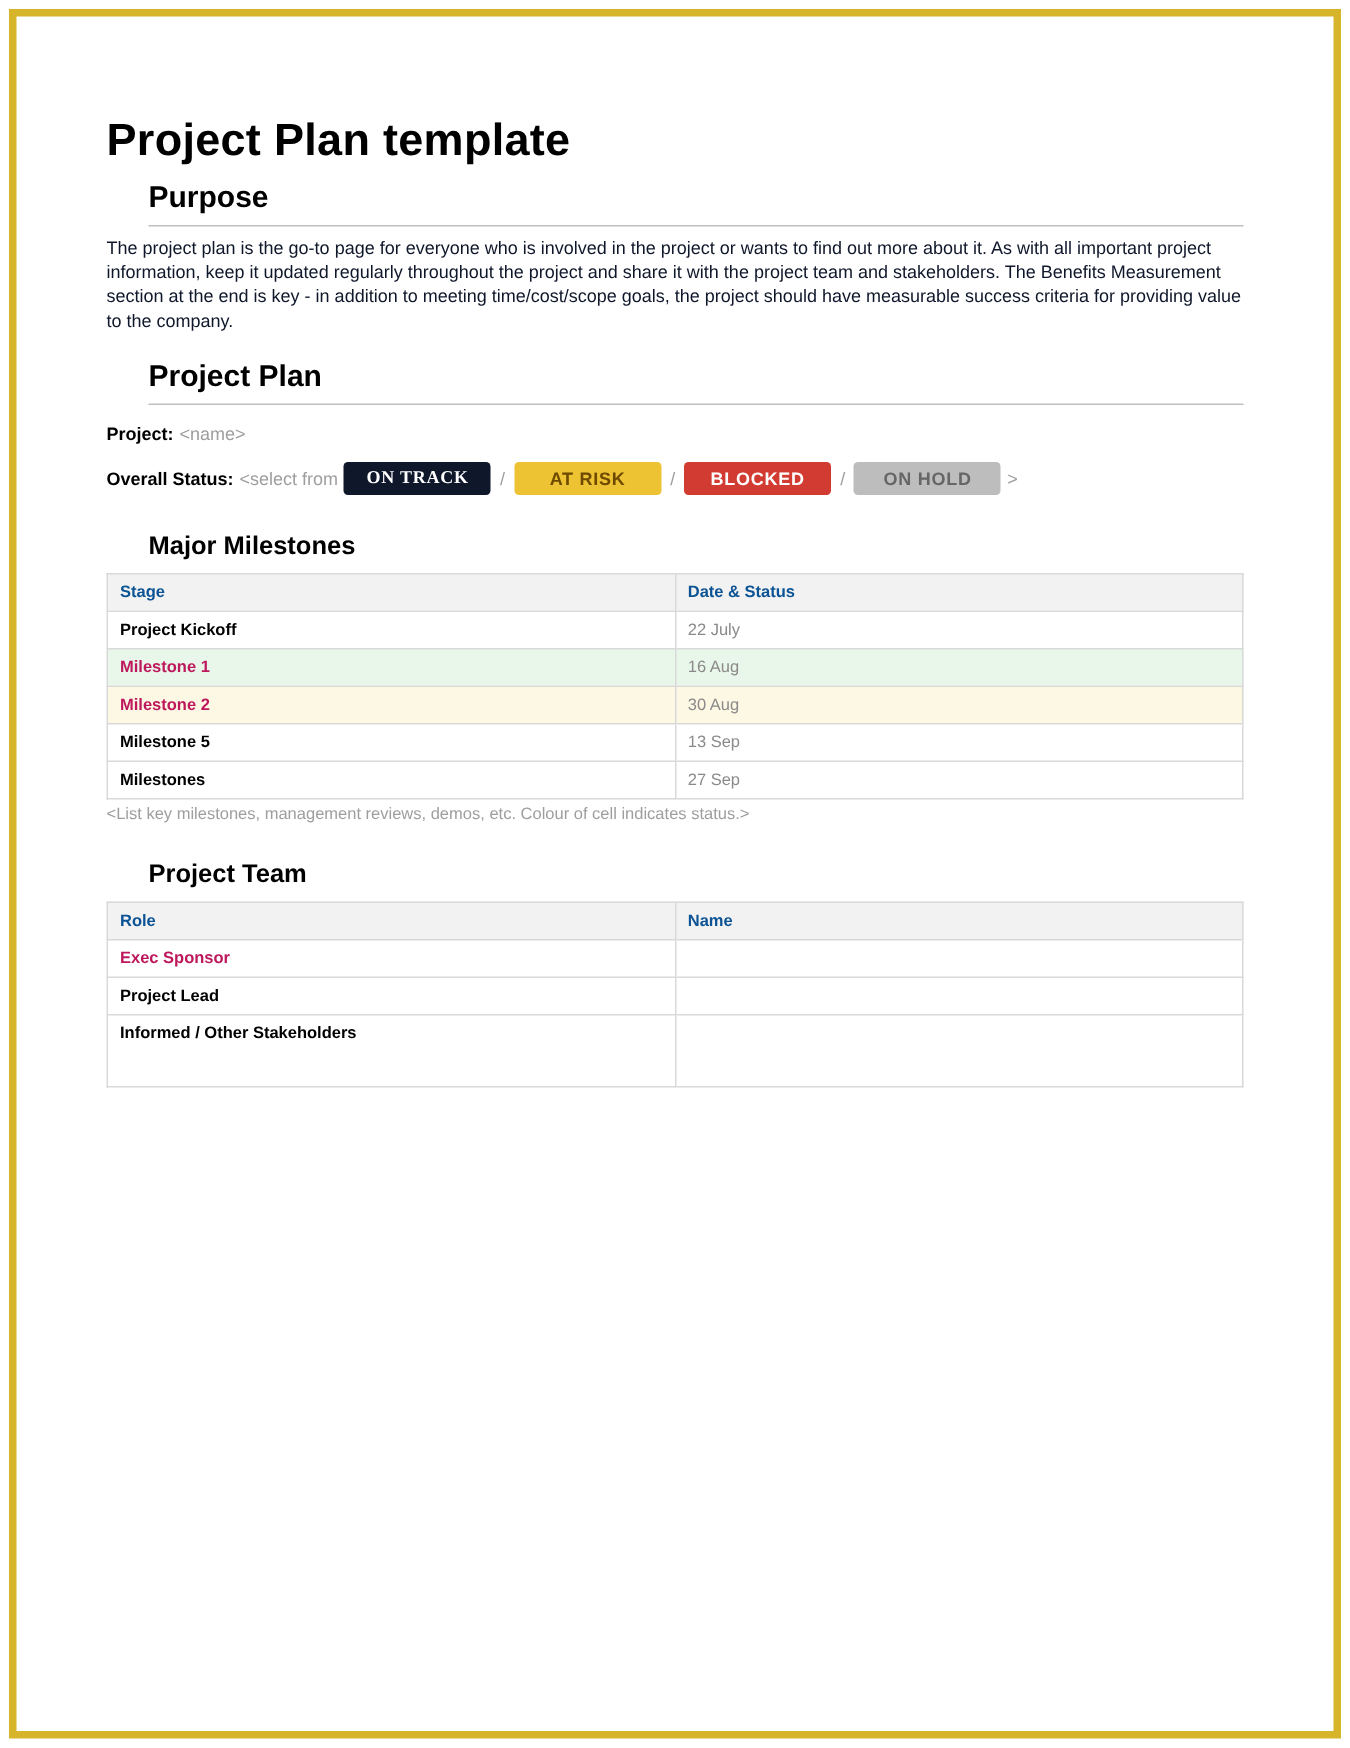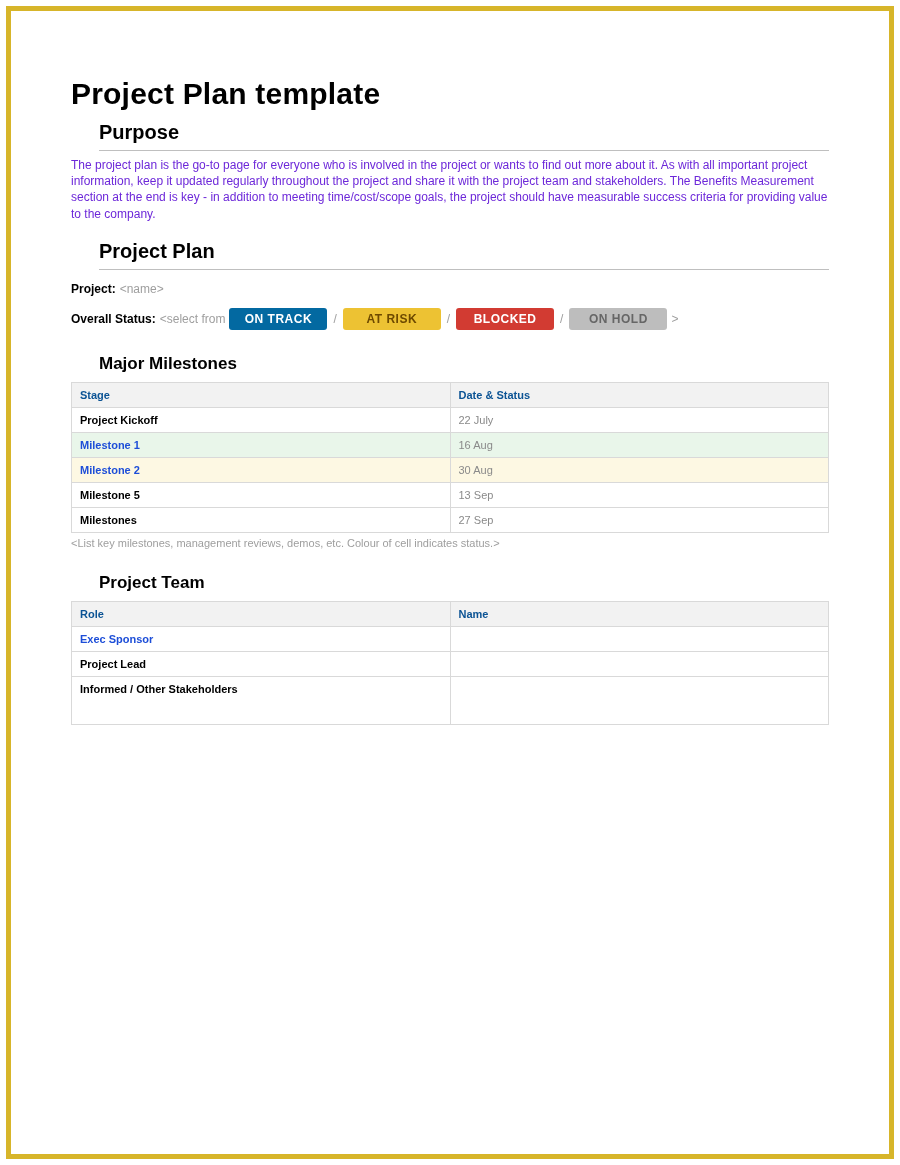--- a/index.html
+++ b/index.html
@@ -31,21 +31,21 @@
     border-bottom: 1px solid #bfbfbf;
   }
   h3.sub {
     font-size: 17px;
     font-weight: bold;
     margin: 24px 0 8px 28px;
   }
   .body-text {
     font-size: 12px;
     line-height: 1.35;
-    color: #6d28d9;
+    color: #0f172a;
     margin: 6px 0 18px 0;
   }
   .field-row {
     font-size: 12px;
     color: #000;
     margin: 12px 0 8px 0;
     display: flex;
     align-items: center;
     flex-wrap: wrap;
     gap: 4px;
@@ -59,21 +59,21 @@
     justify-content: center;
     height: 22px;
     min-width: 98px;
     padding: 0 12px;
     border-radius: 3px;
     font-size: 12px;
     font-weight: bold;
     color: #fff;
     letter-spacing: 0.5px;
   }
-  .pill-green  { background: #0369a1; }
+  .pill-green  { background: #0f172a; font-family: Liberation Serif, serif; }
   .pill-yellow { background: #edc233; color: #6e4a00; }
   .pill-red    { background: #d23b32; }
   .pill-gray   { background: #bdbdbd; color: #666; }
 
   table.grid {
     width: 100%;
     border-collapse: collapse;
     margin: 4px 0 4px 0;
     font-size: 11px;
   }
@@ -83,21 +83,21 @@
     text-align: left;
     vertical-align: top;
   }
   table.grid th {
     background: #f2f2f2;
     color: #0b5394;
     font-weight: bold;
   }
   .col-left { width: 50%; }
   .cell-strong { font-weight: bold; color: #000; }
-  .cell-link { color: #1d4ed8; font-weight: bold; }
+  .cell-link { color: #be185d; font-weight: bold; }
   .cell-date { color: #8a8a8a; }
   .row-green  { background: #e9f6ea; }
   .row-yellow { background: #fdf8e3; padding-left: 16px; }
   .note {
     font-size: 11px;
     color: #9e9e9e;
     margin: 4px 0 0 0;
   }
   .row-tall td { height: 48px; }
   .content-block { margin-left: 0; margin-right: 0; }

